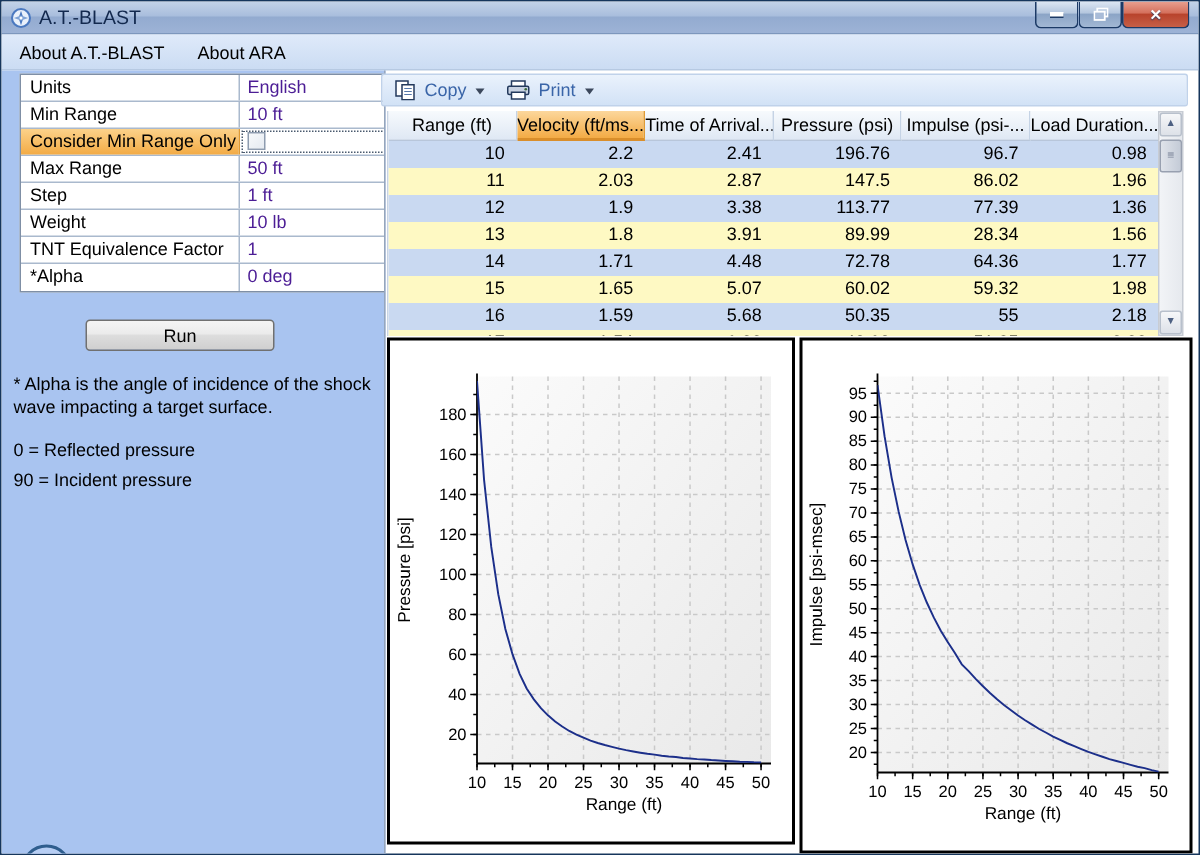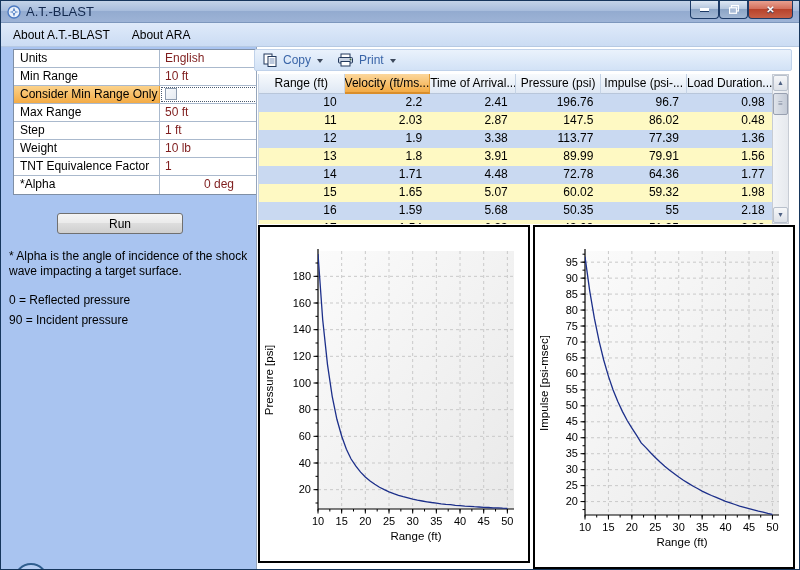--- a/index.html
+++ b/index.html
@@ -30,24 +30,24 @@
     display:flex; align-items:center; font-size:12px; color:#000; }
   .menu-item { padding:6px 10px; margin-left:2px; }
 
   
   #left-panel { position:absolute; left:0; top:46px; width:256px; height:524px;
     background:#a9c4f0; border-right:1px solid #96a6bc; overflow:hidden; }
   #form { position:absolute; left:12px; top:2px; width:252px;
     border:1px solid #7f8fa5; background:#fff; }
   .form-row { display:flex; height:18px; border-bottom:1px solid #aab9cd;
     font-size:12px; }
-  .form-row:last-child { border-bottom:none;gap:39px; }
+  .form-row:last-child { border-bottom:none; }
   .form-label { width:146px; border-right:1px solid #aab9cd; padding:1px 0 0 6px;
     color:#000; white-space:nowrap; overflow:hidden; }
-  .form-value { flex:1; padding:1px 0 0 5px; color:#7f1d1d; white-space:nowrap; }
+  .form-value { flex:1; padding:1px 0 0 5px; color:#4c1d95; white-space:nowrap; }
   .form-row.hl .form-label { background:linear-gradient(#fcd28a, #f3ab45);
     border-right:1px solid #e09b35; }
   .form-row.hl .form-value { outline:1px dotted #4a5a6e; outline-offset:-2px; }
   .checkbox { width:12px; height:12px; margin-top:1px; border:1px solid #8e9caf;
     background:linear-gradient(135deg,#f7f9fb,#e6ebf1); }
 
   #run-button { position:absolute; left:56px; top:166px; width:126px; height:21px;
     border:1px solid #707070; border-radius:3px; font-size:12px; color:#000;
     background:linear-gradient(#f4f4f4 0%, #ebebeb 45%, #dddddd 50%, #cfcfcf 100%);
     display:flex; align-items:center; justify-content:center; }
@@ -229,36 +229,36 @@
           <div class="td">196.76</div>
           <div class="td">96.7</div>
           <div class="td">0.98</div>
         </div>
         <div class="trow even">
           <div class="td">11</div>
           <div class="td">2.03</div>
           <div class="td">2.87</div>
           <div class="td">147.5</div>
           <div class="td">86.02</div>
-          <div class="td">0.48</div>
+          <div class="td">1.96</div>
         </div>
         <div class="trow odd">
           <div class="td">12</div>
           <div class="td">1.9</div>
           <div class="td">3.38</div>
           <div class="td">113.77</div>
           <div class="td">77.39</div>
           <div class="td">1.36</div>
         </div>
         <div class="trow even">
           <div class="td">13</div>
           <div class="td">1.8</div>
           <div class="td">3.91</div>
           <div class="td">89.99</div>
-          <div class="td">79.91</div>
+          <div class="td">28.34</div>
           <div class="td">1.56</div>
         </div>
         <div class="trow odd">
           <div class="td">14</div>
           <div class="td">1.71</div>
           <div class="td">4.48</div>
           <div class="td">72.78</div>
           <div class="td">64.36</div>
           <div class="td">1.77</div>
         </div>

